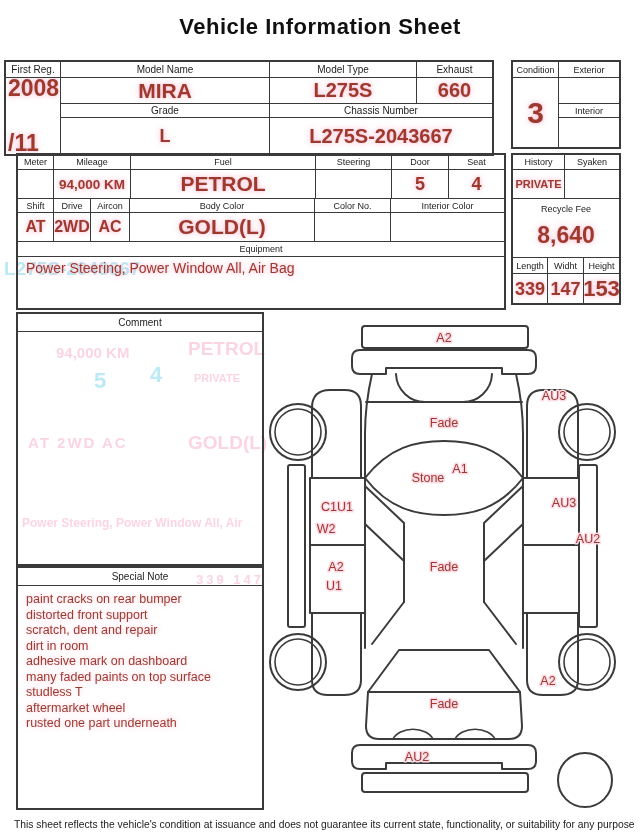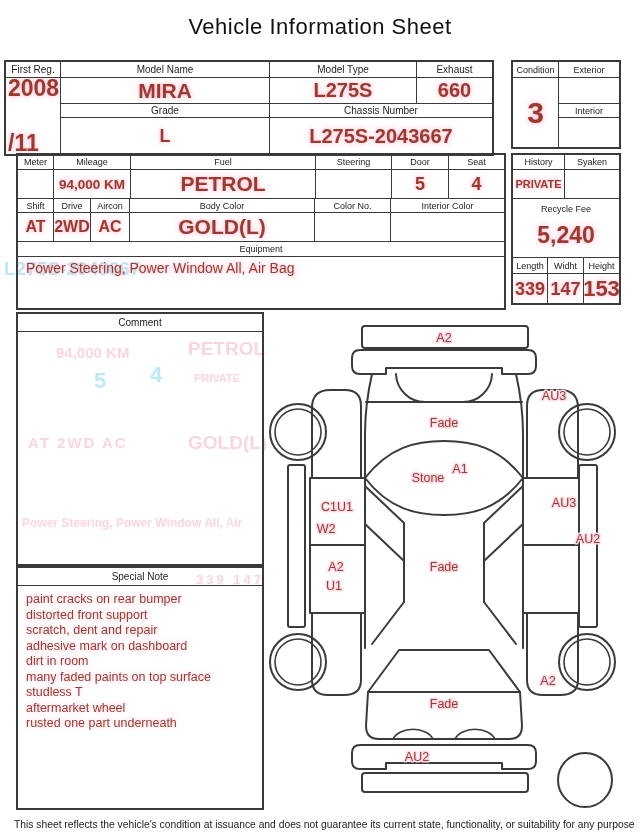--- a/index.html
+++ b/index.html
@@ -1,21 +1,21 @@
 <!DOCTYPE html>
 <html><head>
 <meta charset="utf-8">
 <style>
   html,body{margin:0;padding:0;background:#fff;}
   #page{position:relative;width:640px;height:835px;background:#fff;overflow:hidden;
         font-family:"Liberation Sans",sans-serif;color:#1d1d1d;}
 
   
   .title{position:absolute;left:0;top:14px;width:640px;text-align:center;
-         font-size:22px;font-weight:400;letter-spacing:.5px;color:#101010;}
+         font-size:22px;font-weight:700;letter-spacing:.5px;color:#101010;}
 
   
   .t{position:absolute;display:grid;border:2px solid #3a3a3a;box-sizing:border-box;background:transparent;z-index:2;}
   .cell{border-right:1px solid #3a3a3a;border-bottom:1px solid #3a3a3a;
         display:flex;align-items:center;justify-content:center;overflow:hidden;box-sizing:border-box;}
   .nr{border-right:none!important;}
   .nb{border-bottom:none!important;}
   .lab{font-size:10px;color:#1c1c1c;white-space:nowrap;}
   .lab.sm{font-size:9px;}
   .val{color:#9e392e;font-weight:600;white-space:nowrap;
@@ -219,21 +219,21 @@
           <span class="lab sm">Syaken</span>
         </div>
       <div class="cell nb val" style="grid-area:2/1;font-size:11px">PRIVATE</div>
       <div class="cell nr nb" style="grid-area:2/2"></div>
     </div>
     <div id="bandRB">
       <div class="hdr">
           <span class="lab sm">Recycle Fee</span>
         </div>
       <div class="body">
-          <span class="val" style="font-size:23px">5,240</span>
+          <span class="val" style="font-size:23px">8,640</span>
         </div>
     </div>
     <div class="band" id="bandRC">
       <div class="cell" style="grid-area:1/1">
           <span class="lab sm">Length</span>
         </div>
       <div class="cell" style="grid-area:1/2">
           <span class="lab sm">Widht</span>
         </div>
       <div class="cell nr" style="grid-area:1/3">
@@ -252,22 +252,22 @@
   </div>
 
   <div class="box" id="specialnote">
     <div class="boxhdr">
         <span class="lab">Special Note</span>
       </div>
     <div class="notes">
       <div>paint cracks on rear bumper</div>
       <div>distorted front support</div>
       <div>scratch, dent and repair</div>
+      <div>dirt in room</div>
       <div>adhesive mark on dashboard</div>
-      <div>dirt in room</div>
       <div>many faded paints on top surface</div>
       <div>studless T</div>
       <div>aftermarket wheel</div>
       <div>rusted one part underneath</div>
     </div>
   </div>
 
   <svg id="diag" viewBox="0 0 374 502">
 
     <rect class="ln" x="96" y="16" width="166" height="22" rx="3"></rect>

